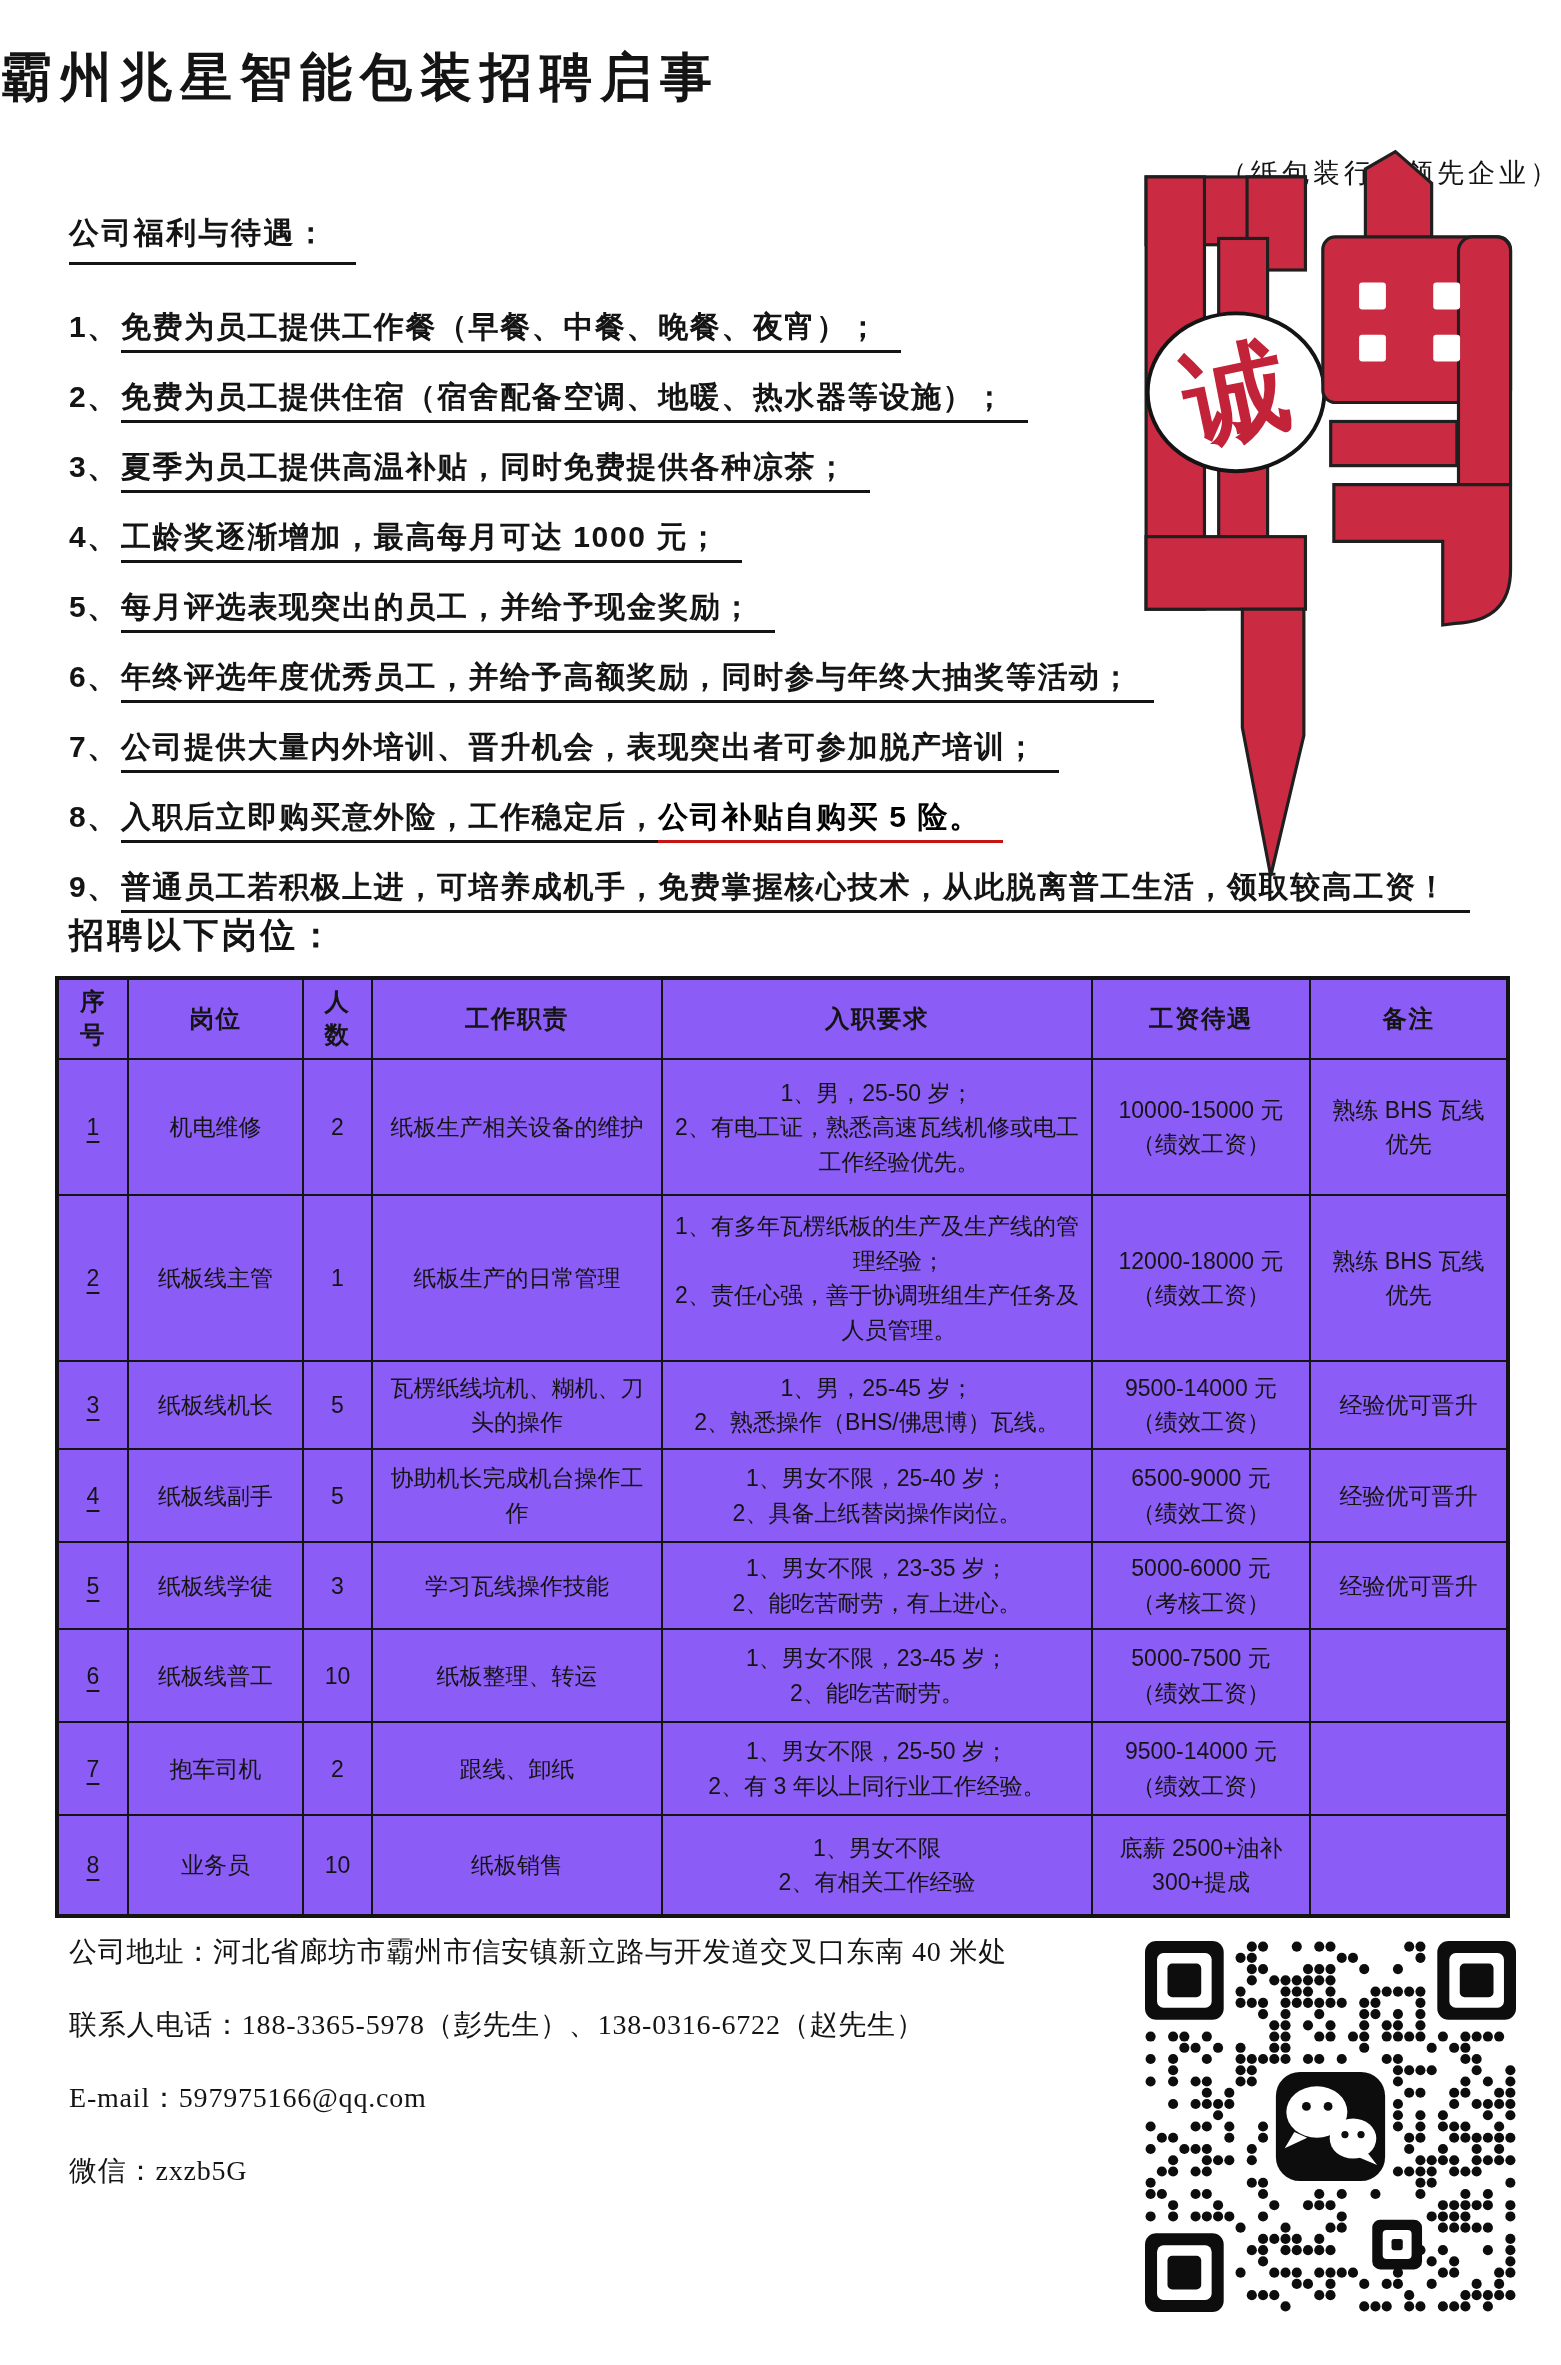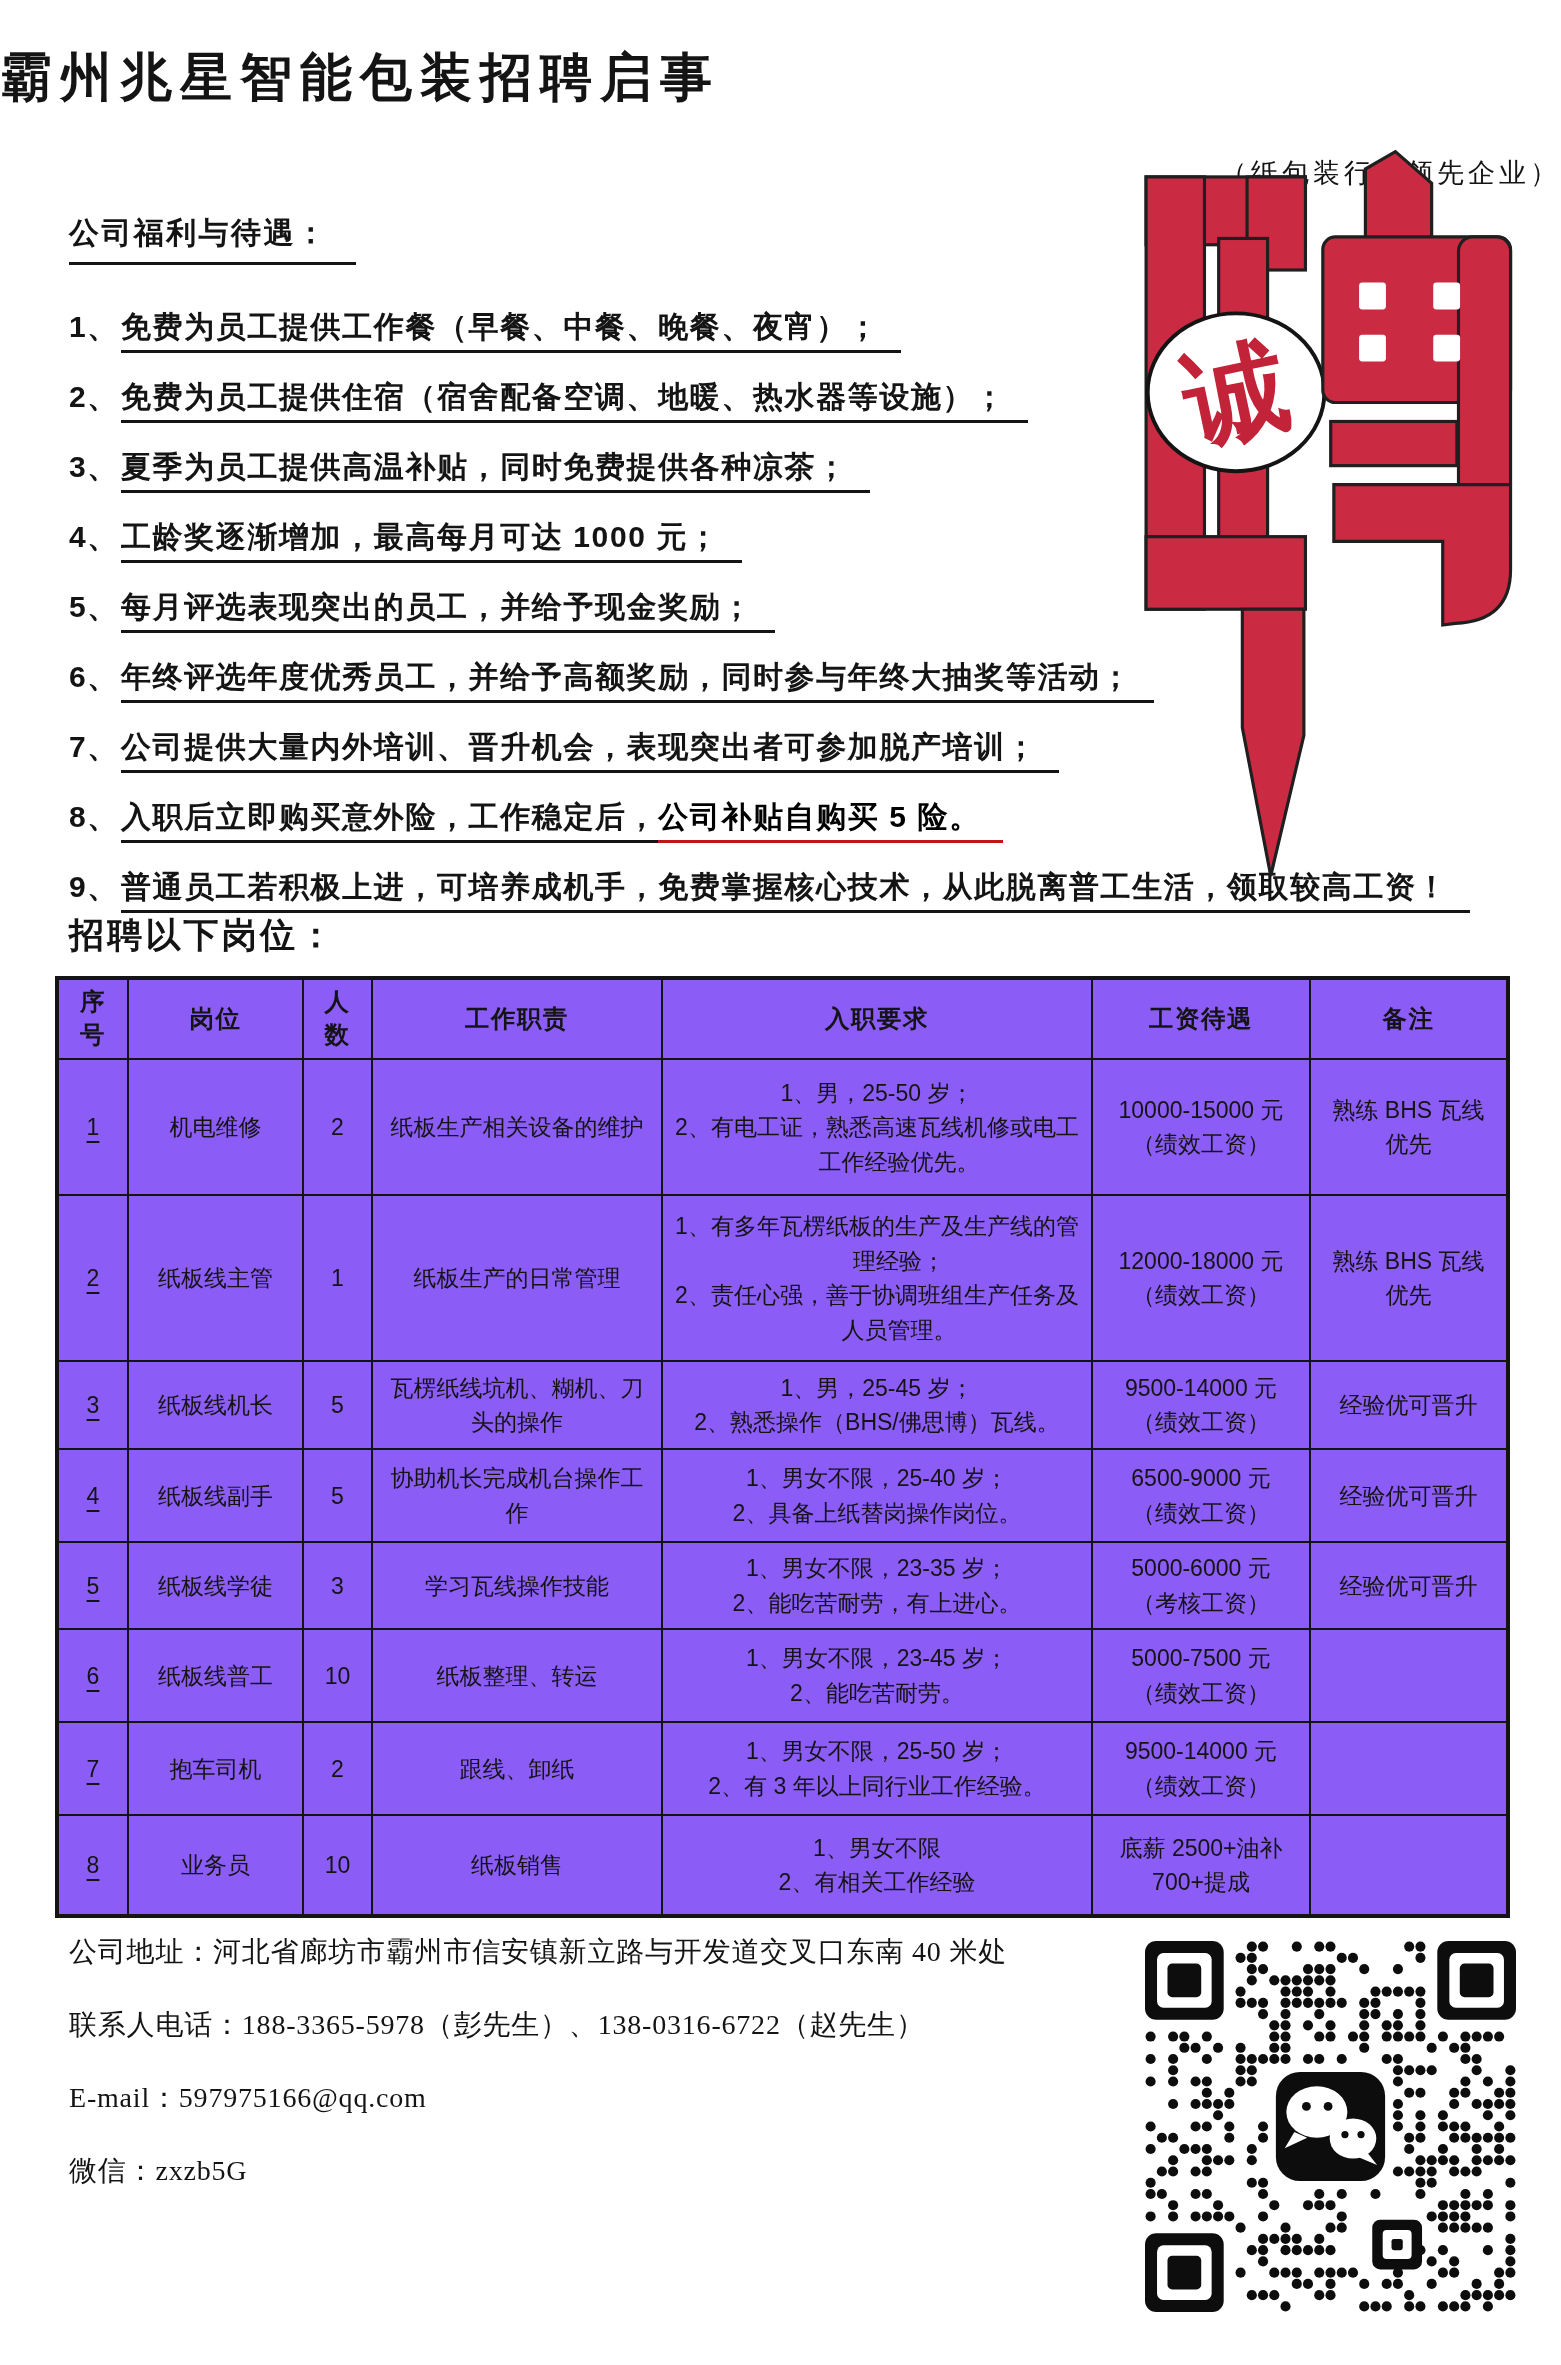--- a/index.html
+++ b/index.html
@@ -233,21 +233,21 @@
           <td class="c"><span class="seq">8</span></td>
           <td class="c">业务员</td>
           <td class="c">10</td>
           <td class="l">纸板销售</td>
           <td class="l">
             <div class="req">1、男女不限</div>
             <div class="req">2、有相关工作经验</div>
           </td>
           <td class="c">
             <div>底薪 2500+油补</div>
-            <div>700+提成</div>
+            <div>300+提成</div>
           </td>
           <td class="c"></td>
         </tr>
       </tbody>
   </table>
 
   <div class="contact">
     <div class="line"><span>公司地址：</span><span>河北省廊坊市霸州市信安镇新立路与开发道交叉口东南 40 米处</span></div>
     <div class="line"><span>联系人电话：</span><span>188-3365-5978（彭先生）、138-0316-6722（赵先生）</span></div>
     <div class="line"><span>E-mail：</span><span>597975166@qq.com</span></div>

